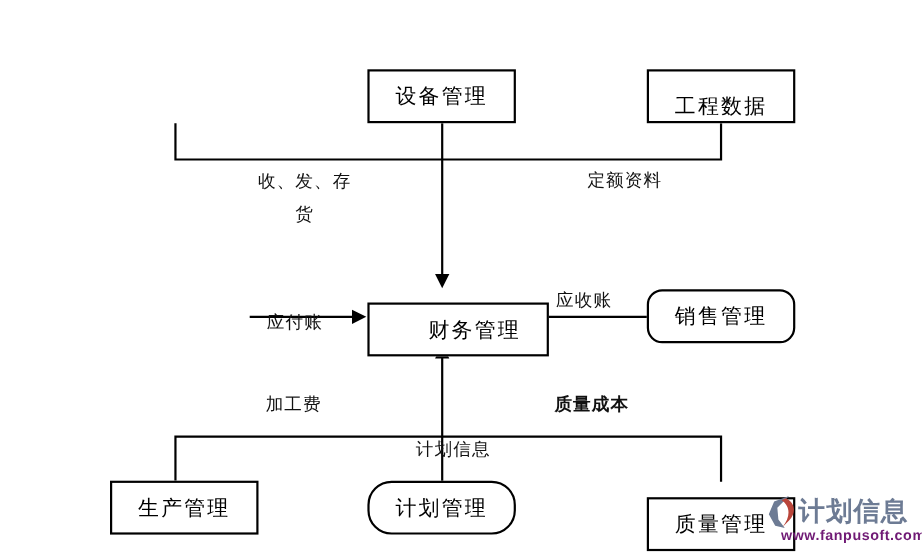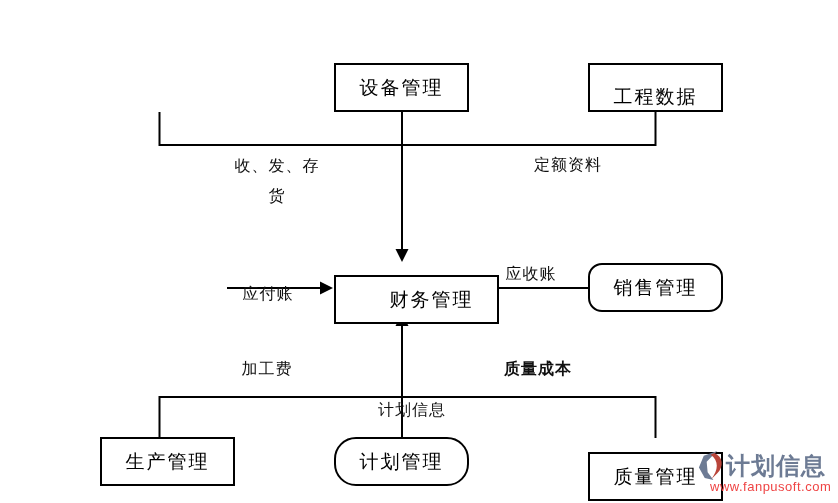--- a/index.html
+++ b/index.html
@@ -65,22 +65,22 @@
   .logo-name {
     font-size: 24px;
     font-weight: bold;
     color: #6d7b94;
     letter-spacing: 1px;
     white-space: nowrap;
     line-height: 28px;
   }
   .logo-url {
     font-size: 13px;
-    font-weight: normal;
-    color: #ef4444;
+    font-weight: bold;
+    color: #701a75;
     letter-spacing: 0.5px;
     white-space: nowrap;
     margin-top: -2px;
     margin-left: 13px;
   }
 </style>
 </head>
 <body>
 
 <div class="stage">

